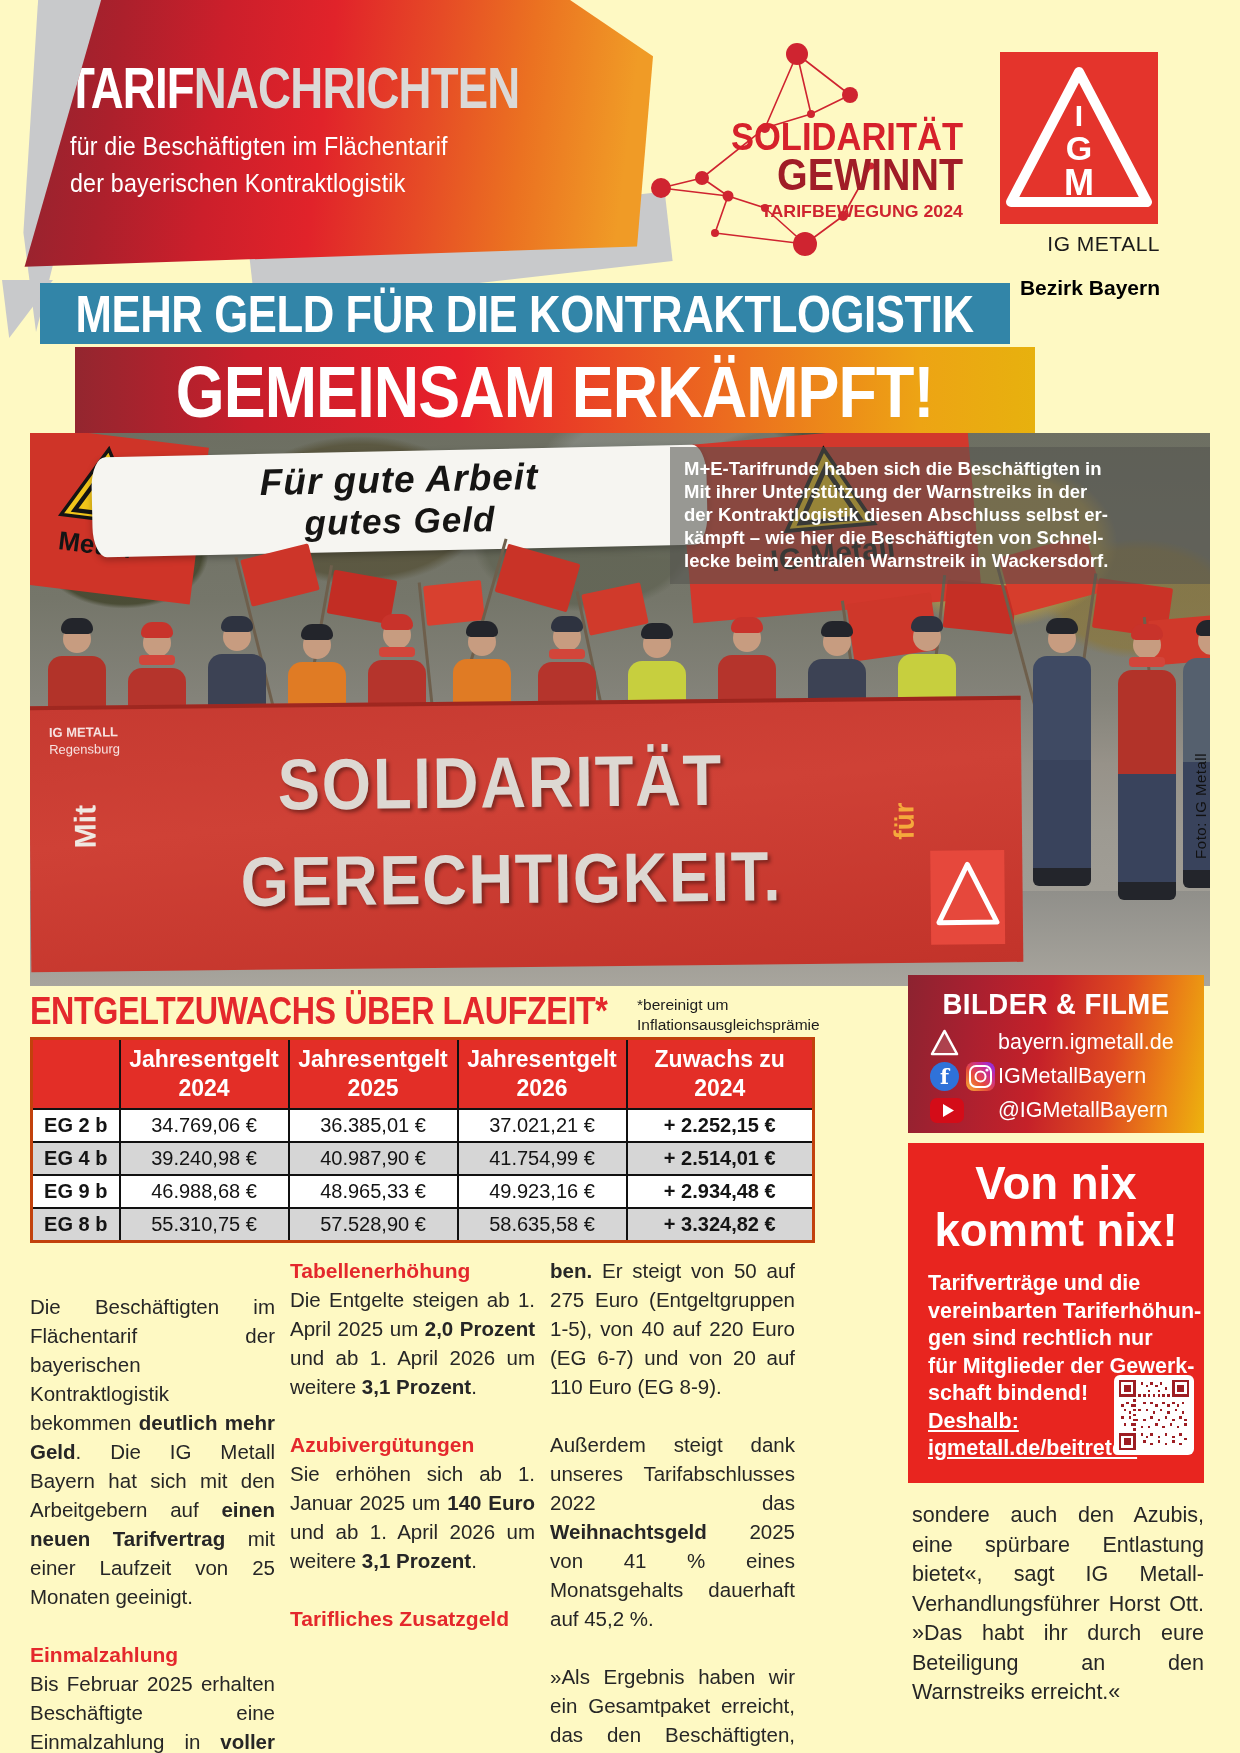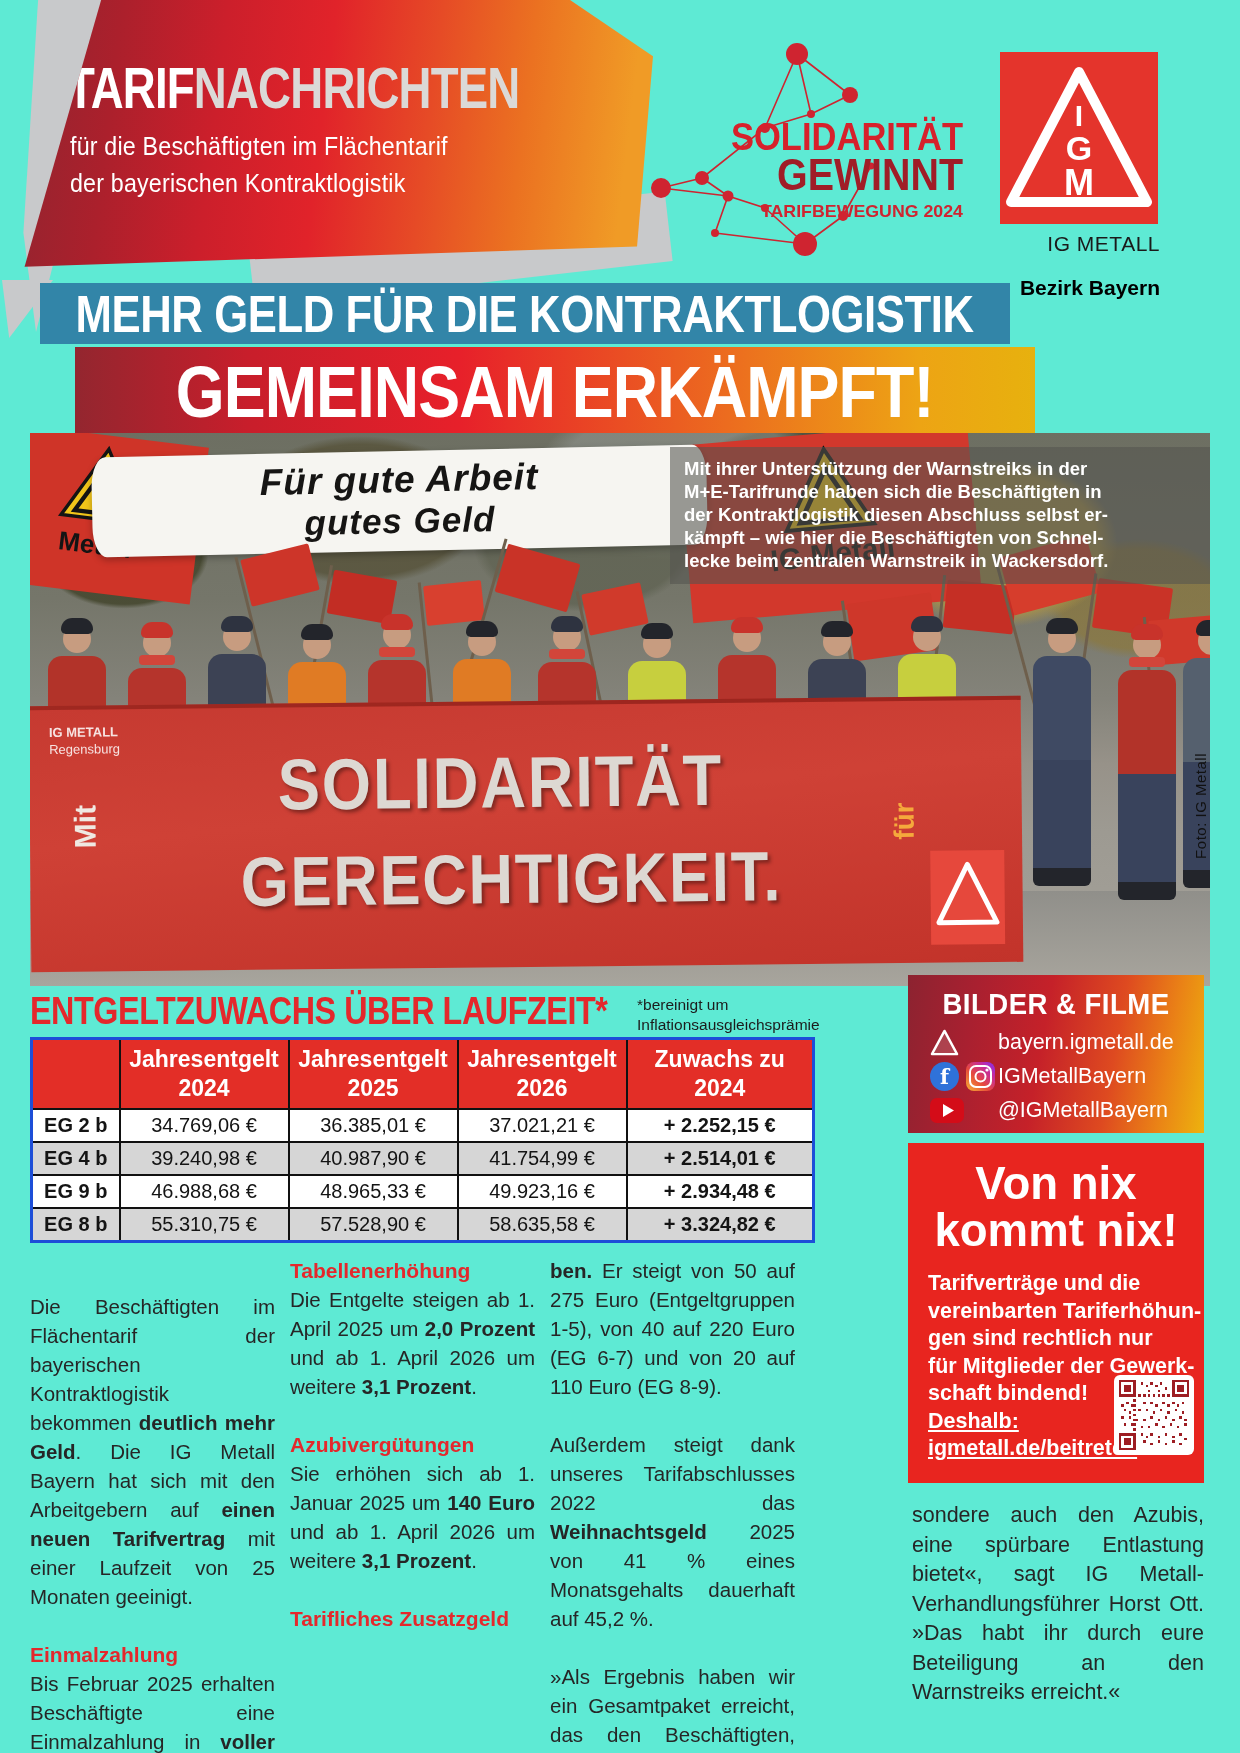--- a/index.html
+++ b/index.html
@@ -1,17 +1,17 @@
 <!DOCTYPE html>
 <html lang="de"><head>
 <meta charset="utf-8">
 <style>
   html,body{margin:0;padding:0;background:#ffffff;}
   body{font-family:"Liberation Sans",sans-serif;}
-  .page{position:relative;width:1240px;height:1753px;background:#5eead4;overflow:hidden;}
+  .page{position:relative;width:1240px;height:1753px;background:#fef9c3;overflow:hidden;}
 
   
   .gray-shape{position:absolute;background:#c8c9cb;z-index:1;}
   .mast-red{position:absolute;left:15px;top:0;width:638px;height:268px;z-index:2;
     background:linear-gradient(97deg,#8f2530 0%,#ab202c 16%,#cc1f2b 32%,#e1232a 48%,#e64b26 64%,#eb7121 78%,#f09b26 94%);
     clip-path:polygon(13.5% 0,87% 0,100% 21%,97.5% 92%,1.5% 99.5%);}
   .mast-title{position:absolute;left:52px;top:55px;font-size:57px;font-weight:bold;letter-spacing:-1px;
     transform:scaleX(0.80);transform-origin:left;white-space:nowrap;}
   .mast-title .t1{color:#ffffff;}
   .mast-title .t2{color:#dbd9d7;}
@@ -73,21 +73,21 @@
   .caption{position:absolute;left:640px;top:14px;width:512px;z-index:6;background:rgba(84,84,80,.58);
     padding:10px 14px 12px;color:#fff;font-weight:bold;font-size:18.5px;line-height:23px;}
   .credit{position:absolute;right:1px;top:320px;writing-mode:vertical-rl;transform:rotate(180deg);
     font-size:15px;color:#111;z-index:7;letter-spacing:.5px;}
 
   
   .section-head{position:absolute;left:30px;top:990px;font-size:38px;font-weight:bold;color:#e4282c;
     transform:scaleX(0.85);transform-origin:left;white-space:nowrap;letter-spacing:-.5px;z-index:3;}
   .footnote{position:absolute;left:637px;top:995px;font-size:15.5px;color:#1c1c1c;line-height:20px;z-index:3;}
   table.wage{position:absolute;left:30px;top:1037px;width:782px;border-collapse:collapse;table-layout:fixed;
-    border:3px solid #1d4ed8;z-index:3;padding-left:34px;}
+    border:3px solid #c2410c;z-index:3;padding-left:34px;}
   table.wage th{background:#e32e27;color:#fff;font-size:23px;font-weight:bold;padding:5px 2px;line-height:29px;border:2px solid #111;}
   table.wage td{border:2px solid #111;text-align:center;font-size:20px;padding:4px 2px;color:#141414;background:#fff;}
   table.wage tr.alt td{background:#d6d6d6;}
   table.wage td.lbl,table.wage td.gain{font-weight:bold;}
 
   
   .art{position:absolute;top:1256px;width:245px;font-size:20.5px;line-height:29px;color:#262626;text-align:justify;}
   .art .hd{color:#e4282c;font-weight:bold;font-size:21px;margin:29px 0 0;text-align:left;}
   .art .hd.first{margin-top:0;}
   .art p{margin:0;}
@@ -282,22 +282,22 @@
       <div class="mb-fuer">für</div>
       <div class="mb-ger">GERECHTIGKEIT.</div>
       <div class="mb-logo">
         <svg width="74" height="94" viewBox="0 0 74 94">
           <polygon points="37,14 66,72 8,72" fill="none" stroke="#fff" stroke-width="5" stroke-linejoin="round"></polygon>
         </svg>
       </div>
     </div>
 
     <div class="caption">
+      <div>M+E-Tarifrunde haben sich die Beschäftigten in</div>
       <div>Mit ihrer Unterstützung der Warnstreiks in der</div>
-      <div>M+E-Tarifrunde haben sich die Beschäftigten in</div>
       <div>der Kontraktlogistik diesen Abschluss selbst er-</div>
       <div>kämpft – wie hier die Beschäftigten von Schnel-</div>
       <div>lecke beim zentralen Warnstreik in Wackersdorf.</div>
     </div>
 
     <div class="credit">Foto: IG Metall</div>
   </div>
 
   <div class="section-head">ENTGELTZUWACHS ÜBER LAUFZEIT*</div>
   <div class="footnote">

